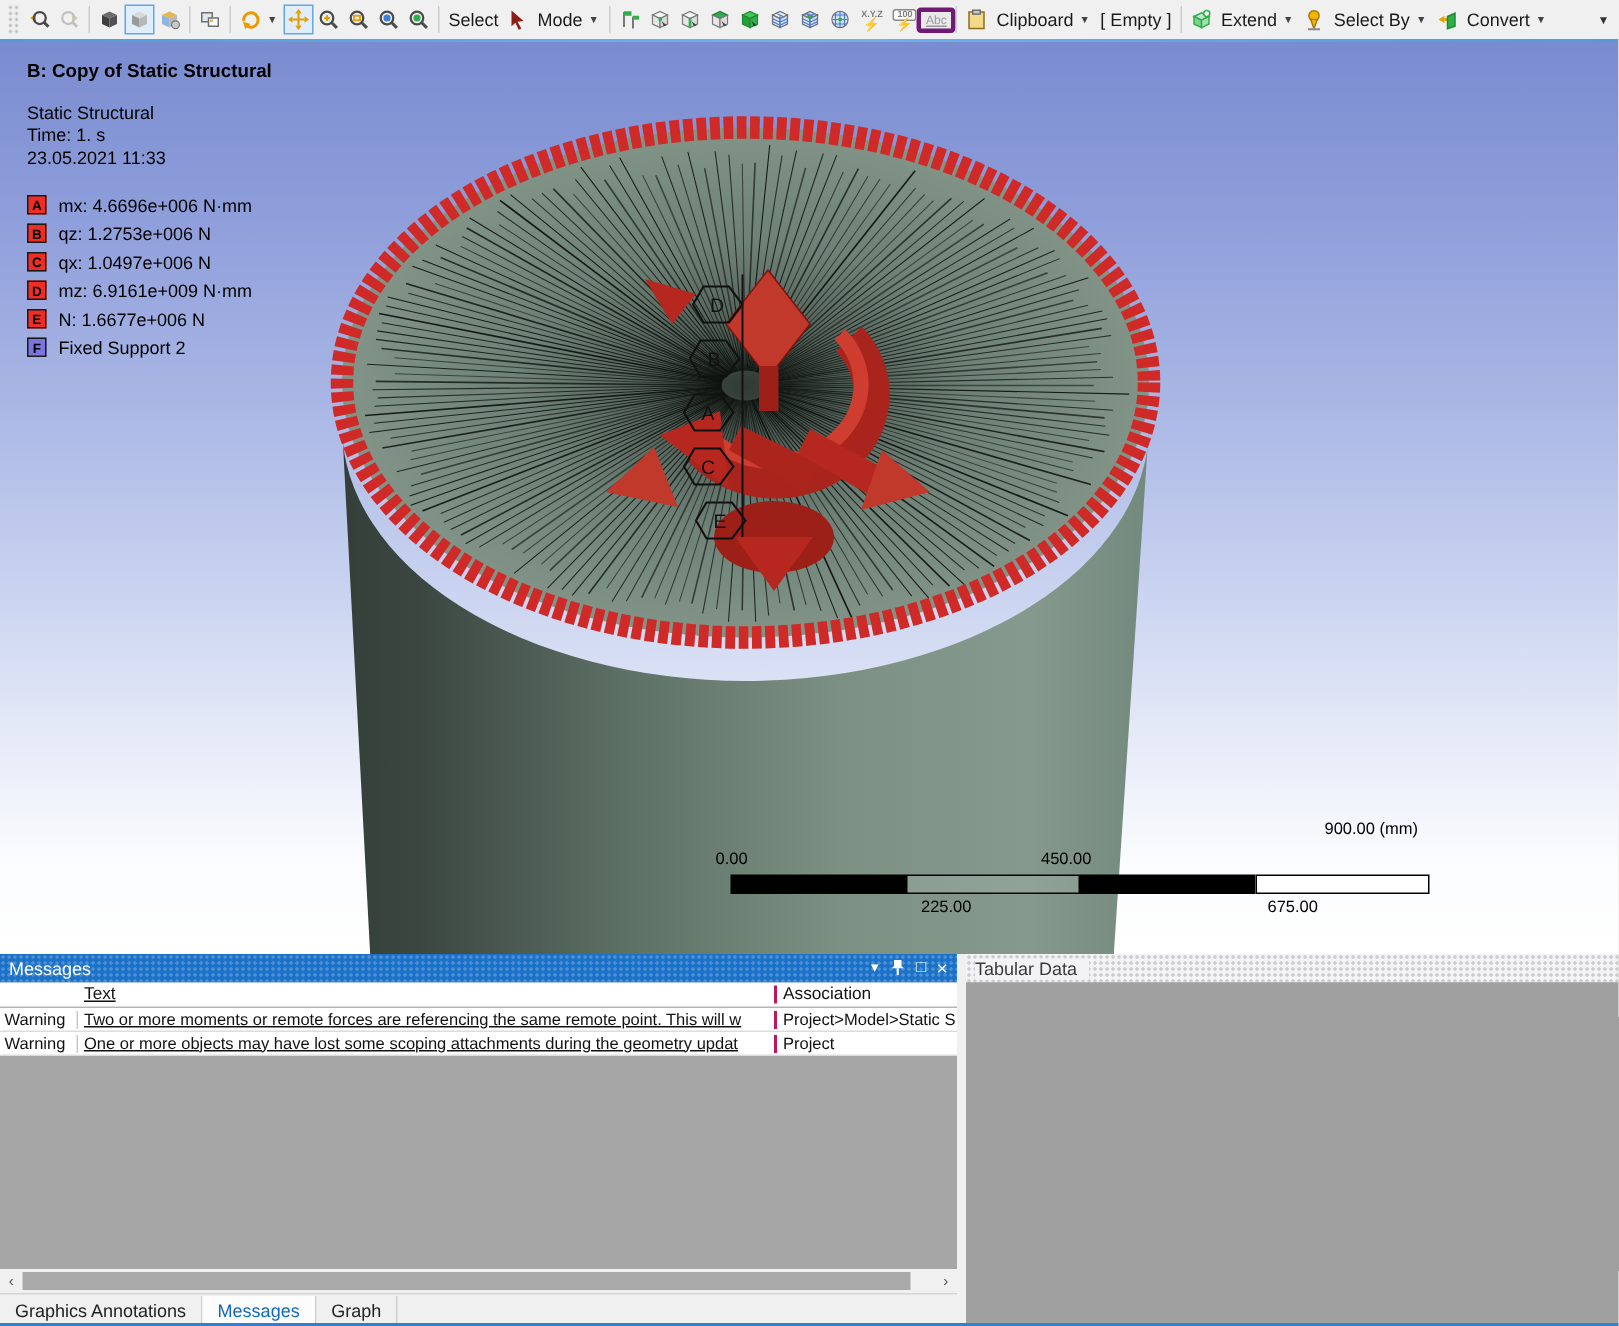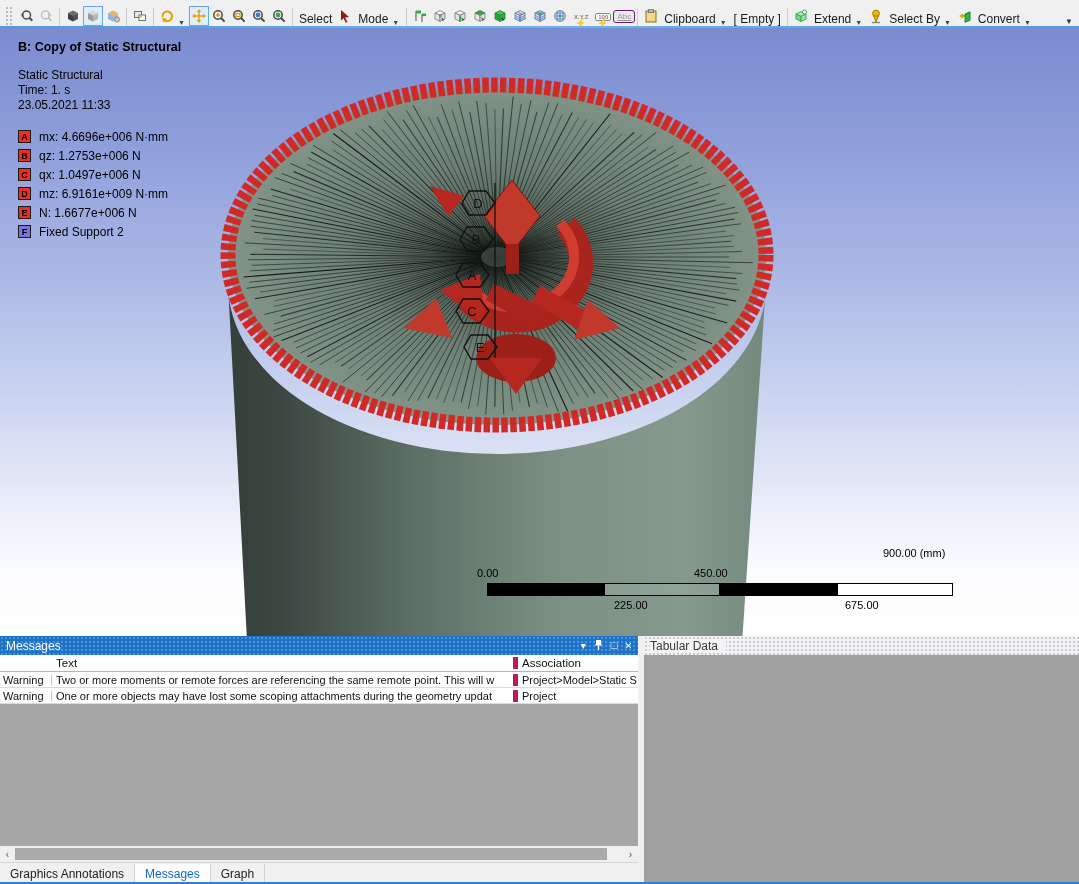--- a/index.html
+++ b/index.html
@@ -2,37 +2,37 @@
 <html><head>
 <meta charset="utf-8">
 <style>
   html,body{margin:0;padding:0;}
   body{width:1079px;height:884px;position:relative;overflow:hidden;
        font-family:"Liberation Sans",sans-serif;background:#f0f0f0;
        -webkit-font-smoothing:antialiased;}
   .abs{position:absolute;}
   
   #toolbar{left:0;top:0;width:1079px;height:26px;background:#f0f0f0;
-           display:flex;align-items:flex-end;padding-left:2px;box-sizing:border-box;}
+           display:flex;align-items:center;padding-left:2px;box-sizing:border-box;}
   #toolbar-accent{left:0;top:26px;width:1079px;height:2px;
            background:linear-gradient(90deg,#4e9bdd,#6fb3ec 50%,#4e9bdd);}
   .grip{width:8px;height:20px;margin:0 3px;
         background-image:radial-gradient(#b9b9b9 1px, transparent 1.1px);
         background-size:4px 4px;}
   .tsep{width:1px;height:18px;background:#cdcdcd;margin:0 3px;flex:0 0 auto;}
   .tbi{width:20px;height:20px;display:flex;align-items:center;justify-content:center;
        flex:0 0 auto;border:1px solid transparent;box-sizing:border-box;}
   .tbi.sel{border:1px solid #66a7e8;background:#e0eefb;}
   .tbi svg{display:block;}
   .tlabel{font-size:12px;color:#1a1a1a;margin:0 3px;flex:0 0 auto;white-space:nowrap;}
   .tdrop{font-size:7px;color:#444;margin:0 4px 0 1px;flex:0 0 auto;}
   .txticon{font-size:6px;color:#7d7d7d;line-height:6px;text-align:center;flex:0 0 auto;
            font-weight:bold;position:relative;width:22px;}
   .zap{color:#f0a500;font-size:9px;display:block;}
-  .abcpill{font-size:8px;color:#9a9a9a;border:1px solid #701a75;border-radius:3px;
+  .abcpill{font-size:8px;color:#9a9a9a;border:3px solid #701a75;border-radius:3px;
            padding:1px 3px;background:#e9e9e9;text-decoration:underline;}
   #tb-overflow{margin-left:auto;margin-right:6px;font-size:8px;color:#333;}
   
   #viewport{left:0;top:28px;width:1079px;height:608px;
     background:linear-gradient(180deg,#7a8cd0 0%,#8d9dda 18%,#aab7e5 40%,
                #cdd6f1 62%,#e9edf9 78%,#fbfcfe 90%,#ffffff 100%);}
   #scene{left:0;top:0;}
   
   #legend{left:18px;top:12px;color:#000;}
   #legend .t1{font-size:12.5px;font-weight:bold;margin-bottom:14px;}
@@ -58,22 +58,22 @@
       background-image:radial-gradient(rgba(255,255,255,.22) 1px, transparent 1.2px);
       background-size:4px 4px;}
   #messages-title .btns{margin-left:auto;display:flex;align-items:center;gap:7px;
       padding-right:6px;color:#fff;}
   #messages-title .btns span{cursor:default;line-height:1;}
   #msg-table{background:#fff;font-size:11px;color:#111;}
   .mrow{display:flex;border-bottom:1px solid #dcdcdc;height:15px;align-items:center;}
   .mrow.hdr{height:16px;border-bottom:1px solid #b5b5b5;font-size:11.5px;}
   .mc1{width:52px;padding-left:3px;box-sizing:border-box;border-right:1px solid #c9c9c9;
        overflow:hidden;white-space:nowrap;flex:0 0 auto;}
-  .mc2{width:466px;padding-left:4px;box-sizing:border-box;border-right:5px solid #be185d;
-       overflow:hidden;white-space:nowrap;flex:0 0 auto;}
+  .mc2{width:466px;padding-left:4px;box-sizing:border-box;border-right:2px solid #be185d;
+       overflow:hidden;white-space:nowrap;flex:0 0 auto;text-decoration:underline;}
   .mc3{flex:1;padding-left:4px;overflow:hidden;white-space:nowrap;}
   #msg-scroll{position:absolute;left:0;top:210px;width:638px;height:16px;background:#f0f0f0;
        display:flex;align-items:center;}
   #msg-scroll .arr{width:15px;text-align:center;font-size:10px;color:#555;flex:0 0 auto;}
   #msg-thumb{height:12px;background:#aaaaaa;width:592px;flex:0 0 auto;}
   #msg-tabs{position:absolute;left:0;top:226px;width:638px;height:22px;background:#f0f0f0;
        display:flex;align-items:center;border-top:1px solid #d5d5d5;}
   .tab{font-size:12px;color:#222;padding:3px 10px 4px;border-right:1px solid #cfcfcf;
        white-space:nowrap;}
   .tab.active{background:#fcfcfc;color:#1069c0;}

